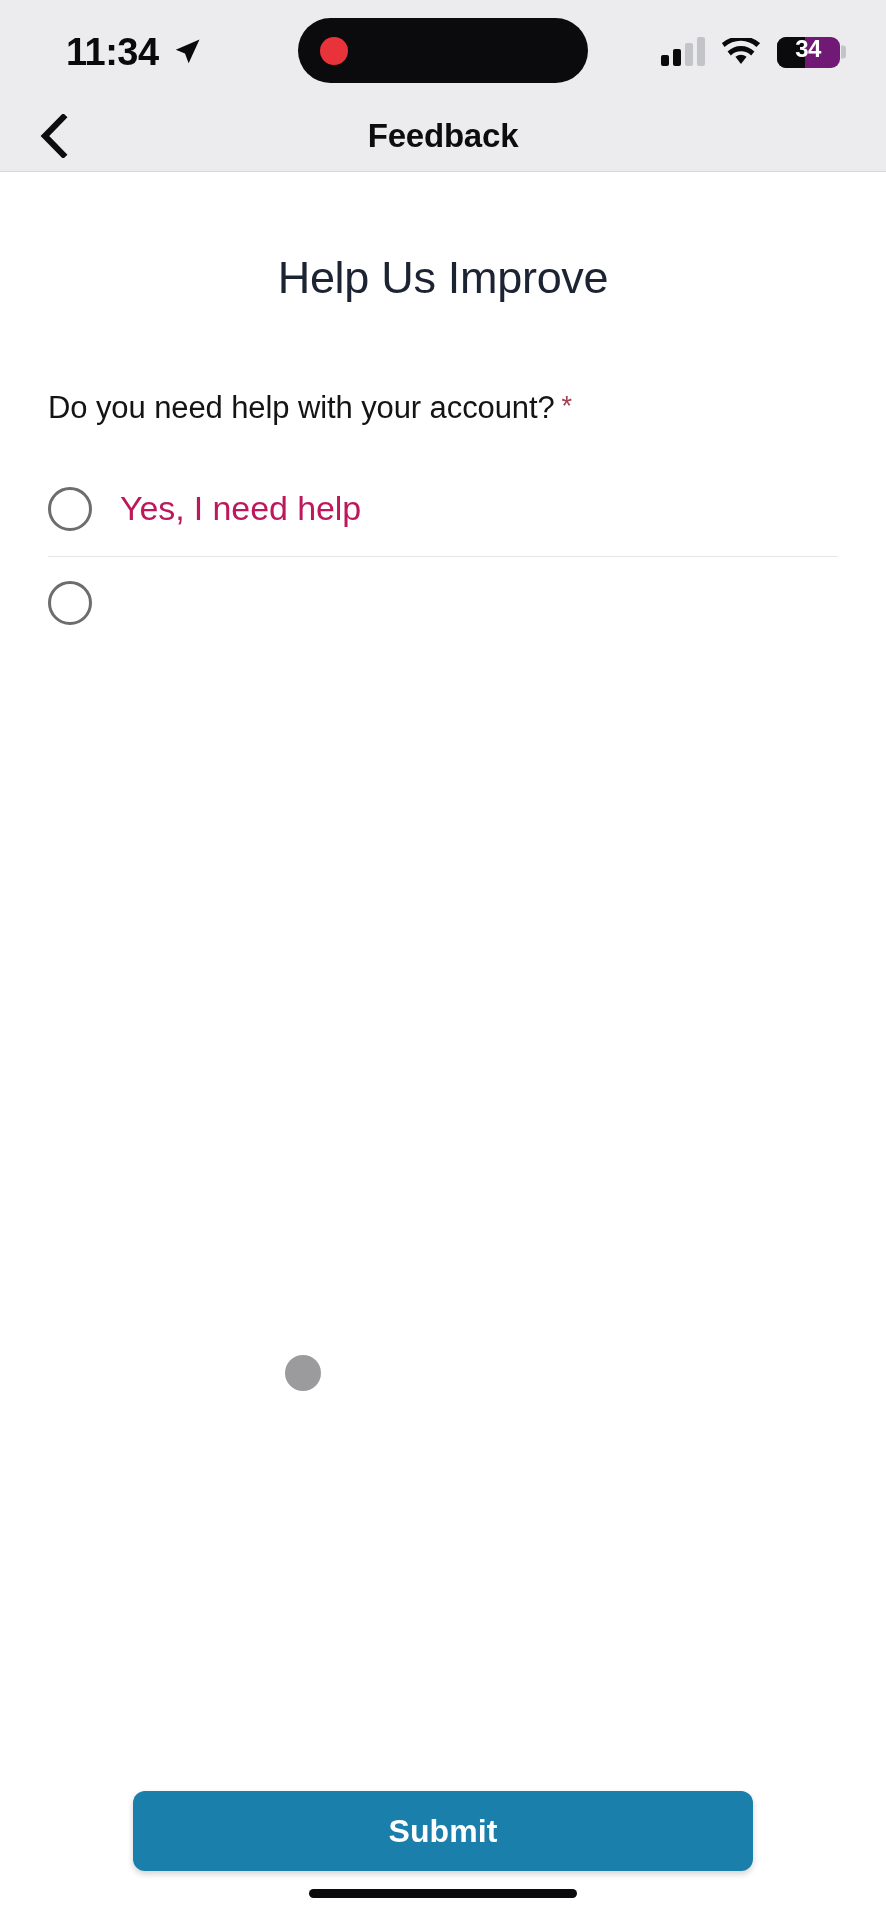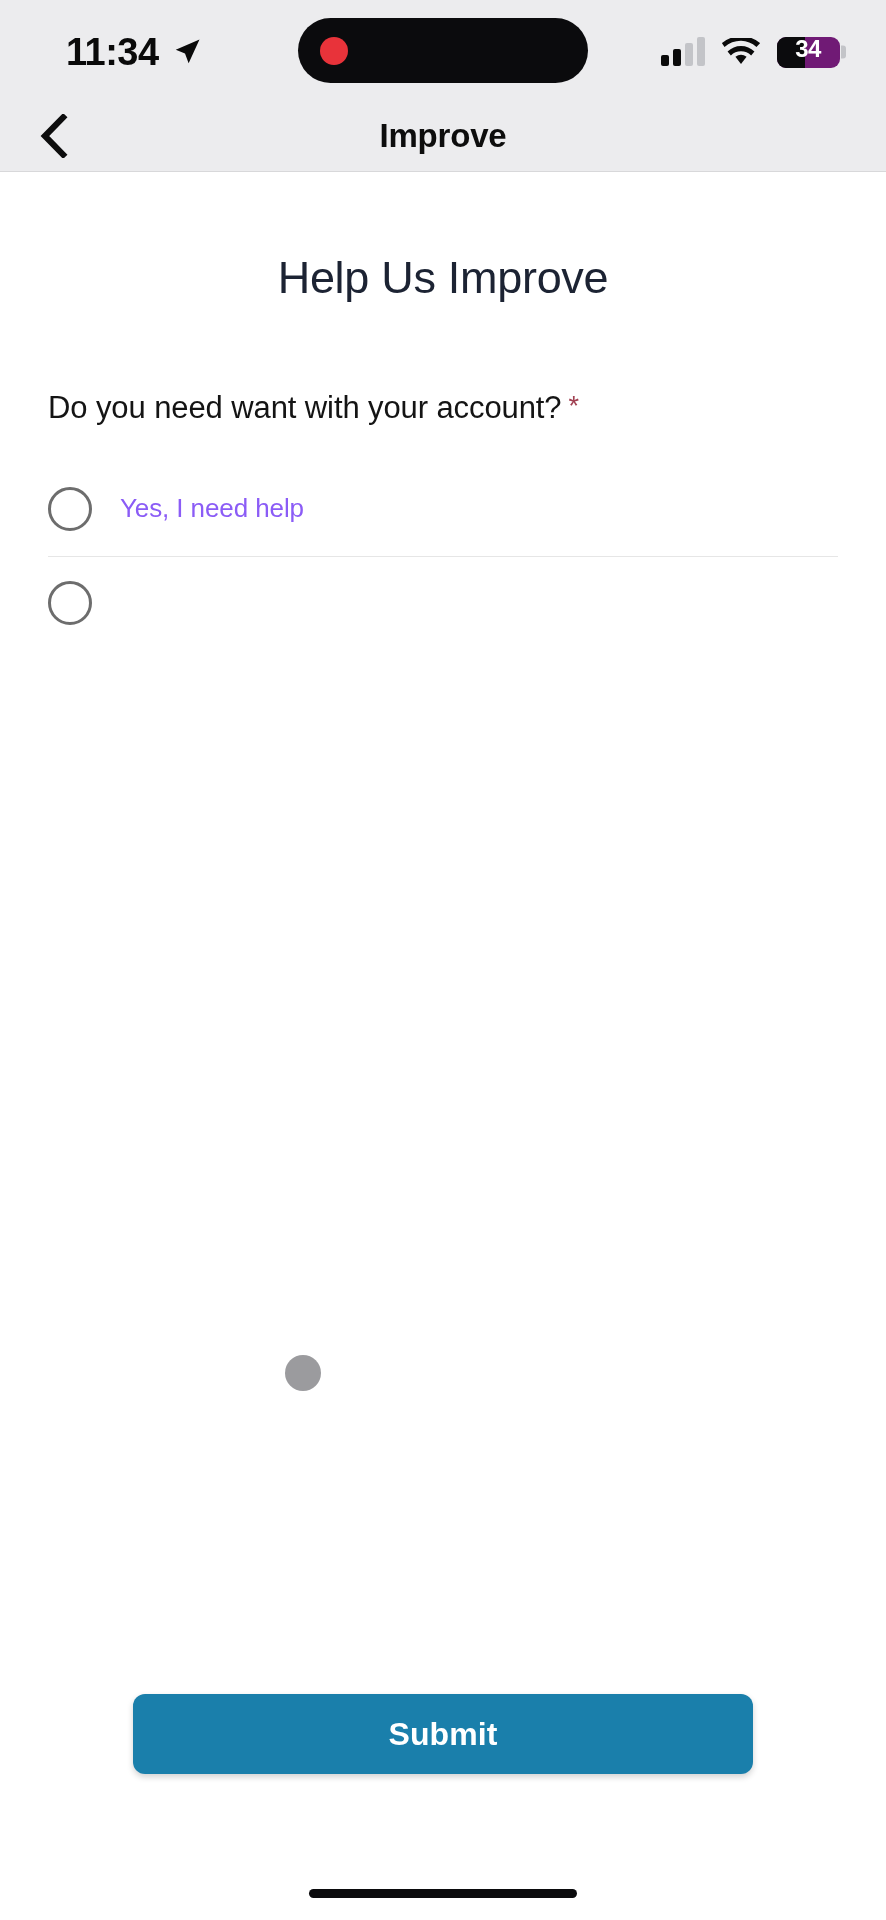--- a/index.html
+++ b/index.html
@@ -228,41 +228,41 @@
   .radio {
     width: 44px;
     height: 44px;
     min-width: 44px;
     border-radius: 50%;
     border: 3px solid #6d6d6d;
     background: transparent;
   }
 
   .option-label {
-    font-size: 26px;
-    color: #8b5cf6;
+    font-size: 34px;
+    color: #be185d;
     letter-spacing: -0.1px;
   }
 
   .loading-dot {
     position: absolute;
     left: 285px;
     top: 1183px;
     width: 36px;
     height: 36px;
     border-radius: 50%;
     background: #9b9b9e;
   }
 
   
   .footer {
     flex: 0 0 auto;
     padding: 0 133px 0;
     position: relative;
-    height: 226px;
+    height: 129px;
     margin-top: 36px;
   }
 
   .submit-btn {
     width: 100%;
     height: 80px;
     border: none;
     border-radius: 12px;
     background: #1a7fab;
     color: #ffffff;
@@ -331,30 +331,30 @@
   </div>
 
   <div class="nav-bar">
     <div class="back-btn">
       <span class="chevron-left">
         <svg viewBox="0 0 16 26" width="30" height="44" aria-hidden="true">
           <path d="M14 2 L3.2 13 L14 24" fill="none" stroke="#0d0d0d" stroke-width="3.6" stroke-linecap="square" stroke-linejoin="miter"></path>
         </svg>
       </span>
     </div>
-    <div class="nav-title">Improve</div>
+    <div class="nav-title">Feedback</div>
   </div>
 
   <div class="content">
 
     <h1 class="page-heading">Help Us Improve</h1>
 
     <div class="question-block">
       <div class="question-text">
-        <span>Do you need want with your account?</span><span class="required-star">*</span>
+        <span>Do you need help with your account?</span><span class="required-star">*</span>
       </div>
     </div>
 
     <div class="options">
       <div class="option-row">
         <span class="radio"></span>
         <span class="option-label">Yes, I need help</span>
       </div>
       <div class="option-row">
         <span class="radio"></span>

